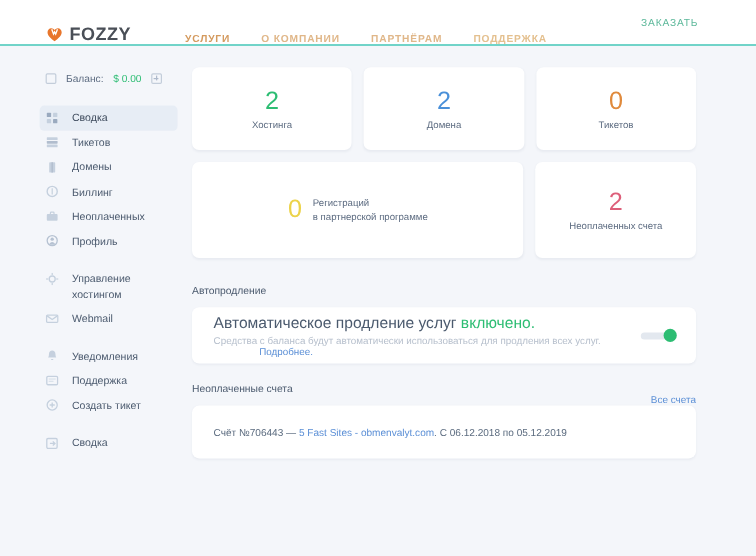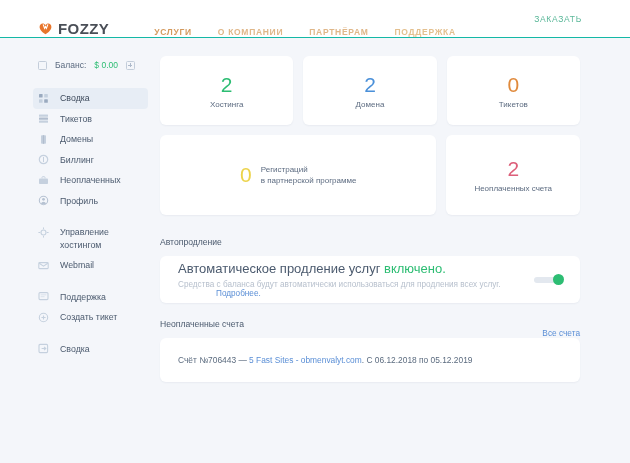--- a/index.html
+++ b/index.html
@@ -276,20 +276,29 @@
             <svg width="11" height="11" viewBox="0 0 11 11">
               <rect x="0.8" y="2.6" width="9.4" height="6" rx="0.8" fill="none" stroke="#c3cfdd" stroke-width="1.1"></rect>
               <path d="M1.2 3.2 5.5 6.2 9.8 3.2" fill="none" stroke="#c3cfdd" stroke-width="1.1"></path>
             </svg>
           </span>
           <span class="label">Webmail</span>
         </div>
 
         <div class="menu-gap"></div>
 
+        <div class="menu-item">
+          <span class="ico">
+            <svg width="11" height="11" viewBox="0 0 11 11">
+              <path d="M5.5 1.1c-1.6 0-2.7 1.2-2.7 2.8 0 2.4-.9 3.1-.9 3.1h7.2s-.9-.7-.9-3.1c0-1.6-1.1-2.8-2.7-2.8z" fill="#c3cfdd"></path>
+              <path d="M4.5 8.1a1 1 0 0 0 2 0z" fill="#c3cfdd"></path>
+            </svg>
+          </span>
+          <span class="label">Уведомления</span>
+        </div>
 
         <div class="menu-item">
           <span class="ico">
             <svg width="11" height="11" viewBox="0 0 11 11">
               <rect x="1" y="1.6" width="9" height="7" rx="1" fill="none" stroke="#c3cfdd" stroke-width="1.1"></rect>
               <rect x="2.6" y="3.4" width="5.8" height="0.9" fill="#d5dee8"></rect>
               <rect x="2.6" y="5.3" width="4" height="0.9" fill="#d5dee8"></rect>
             </svg>
           </span>
           <span class="label">Поддержка</span>

